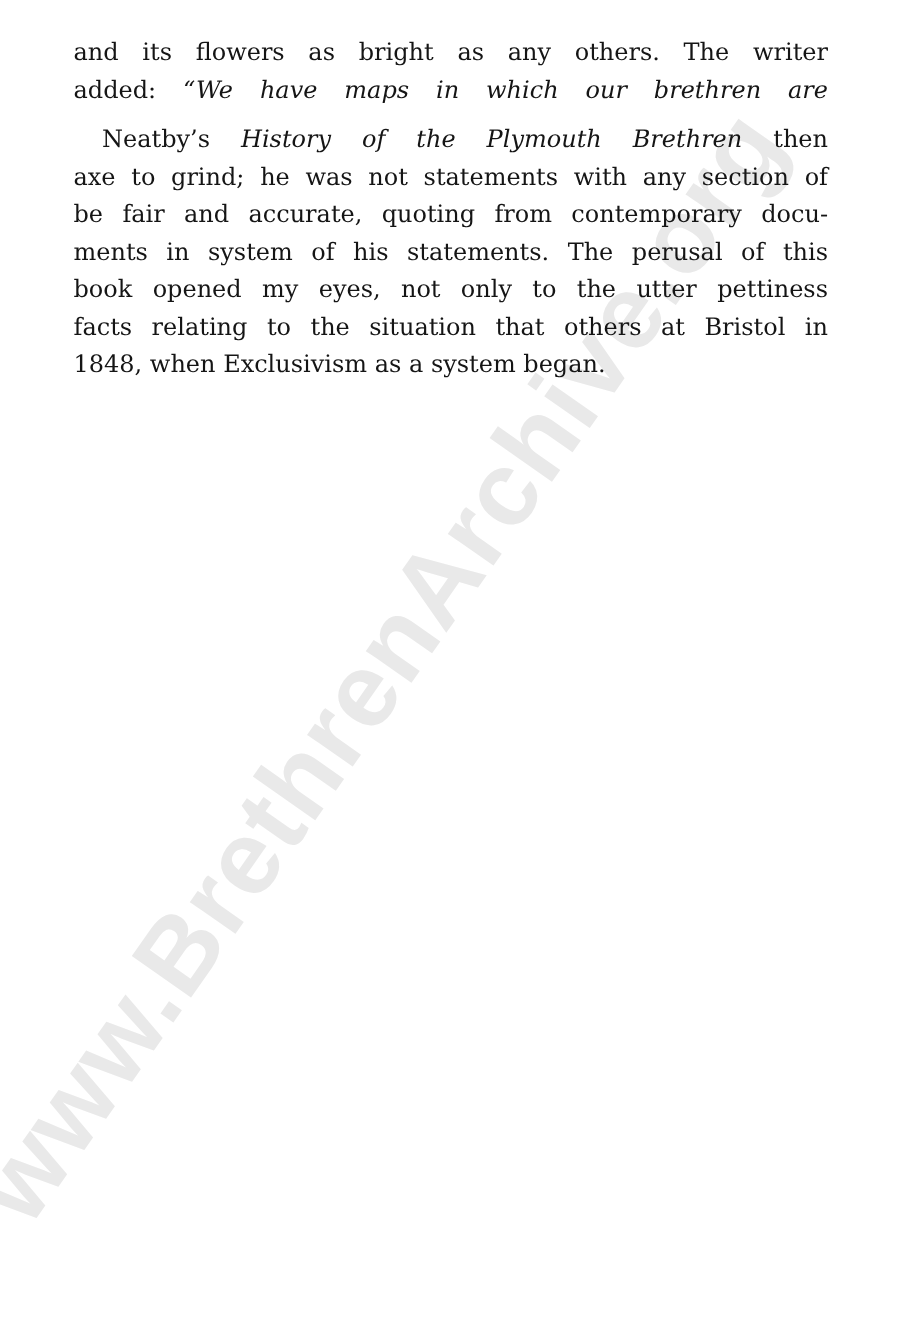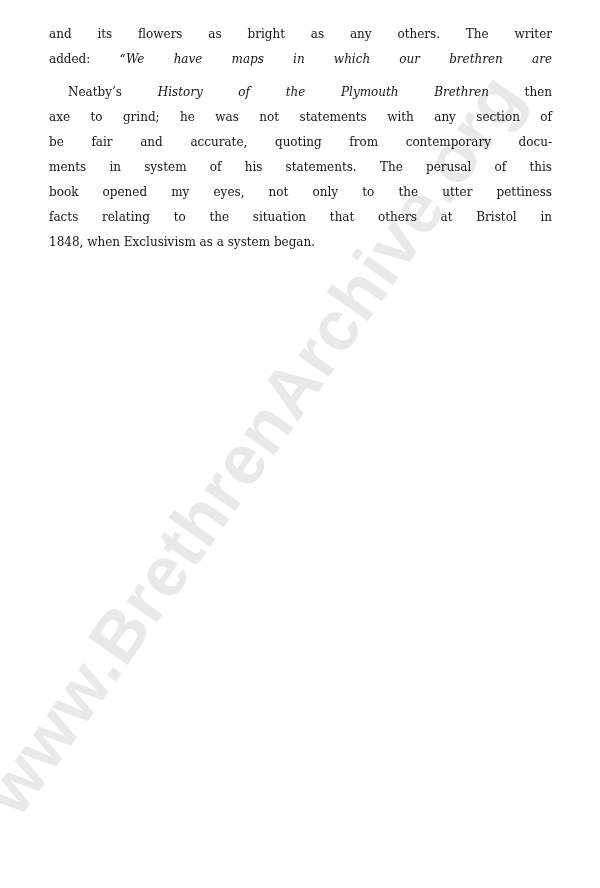--- a/index.html
+++ b/index.html
@@ -34,21 +34,21 @@
     transform: rotate(-55deg);
     user-select: none;
     z-index: 1;
   }
   .content {
     position: absolute;
     left: 49px;
     top: 22px;
     width: 503px;
     color: #151515;
-    font-size: 12px;
+    font-size: 16px;
     line-height: 25px;
     z-index: 2;
   }
   .paragraph + .paragraph {
     margin-top: 8px;
   }
   .line {
     text-align: justify;
     text-align-last: justify;
   }

